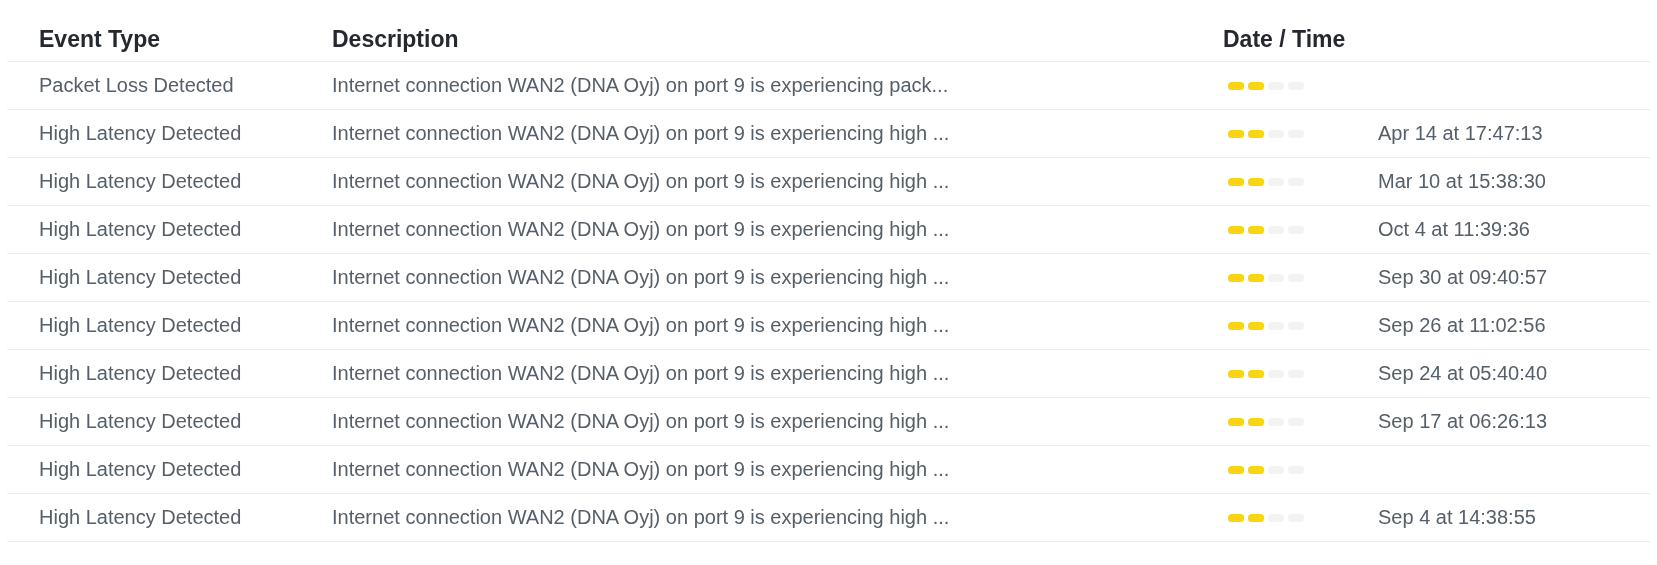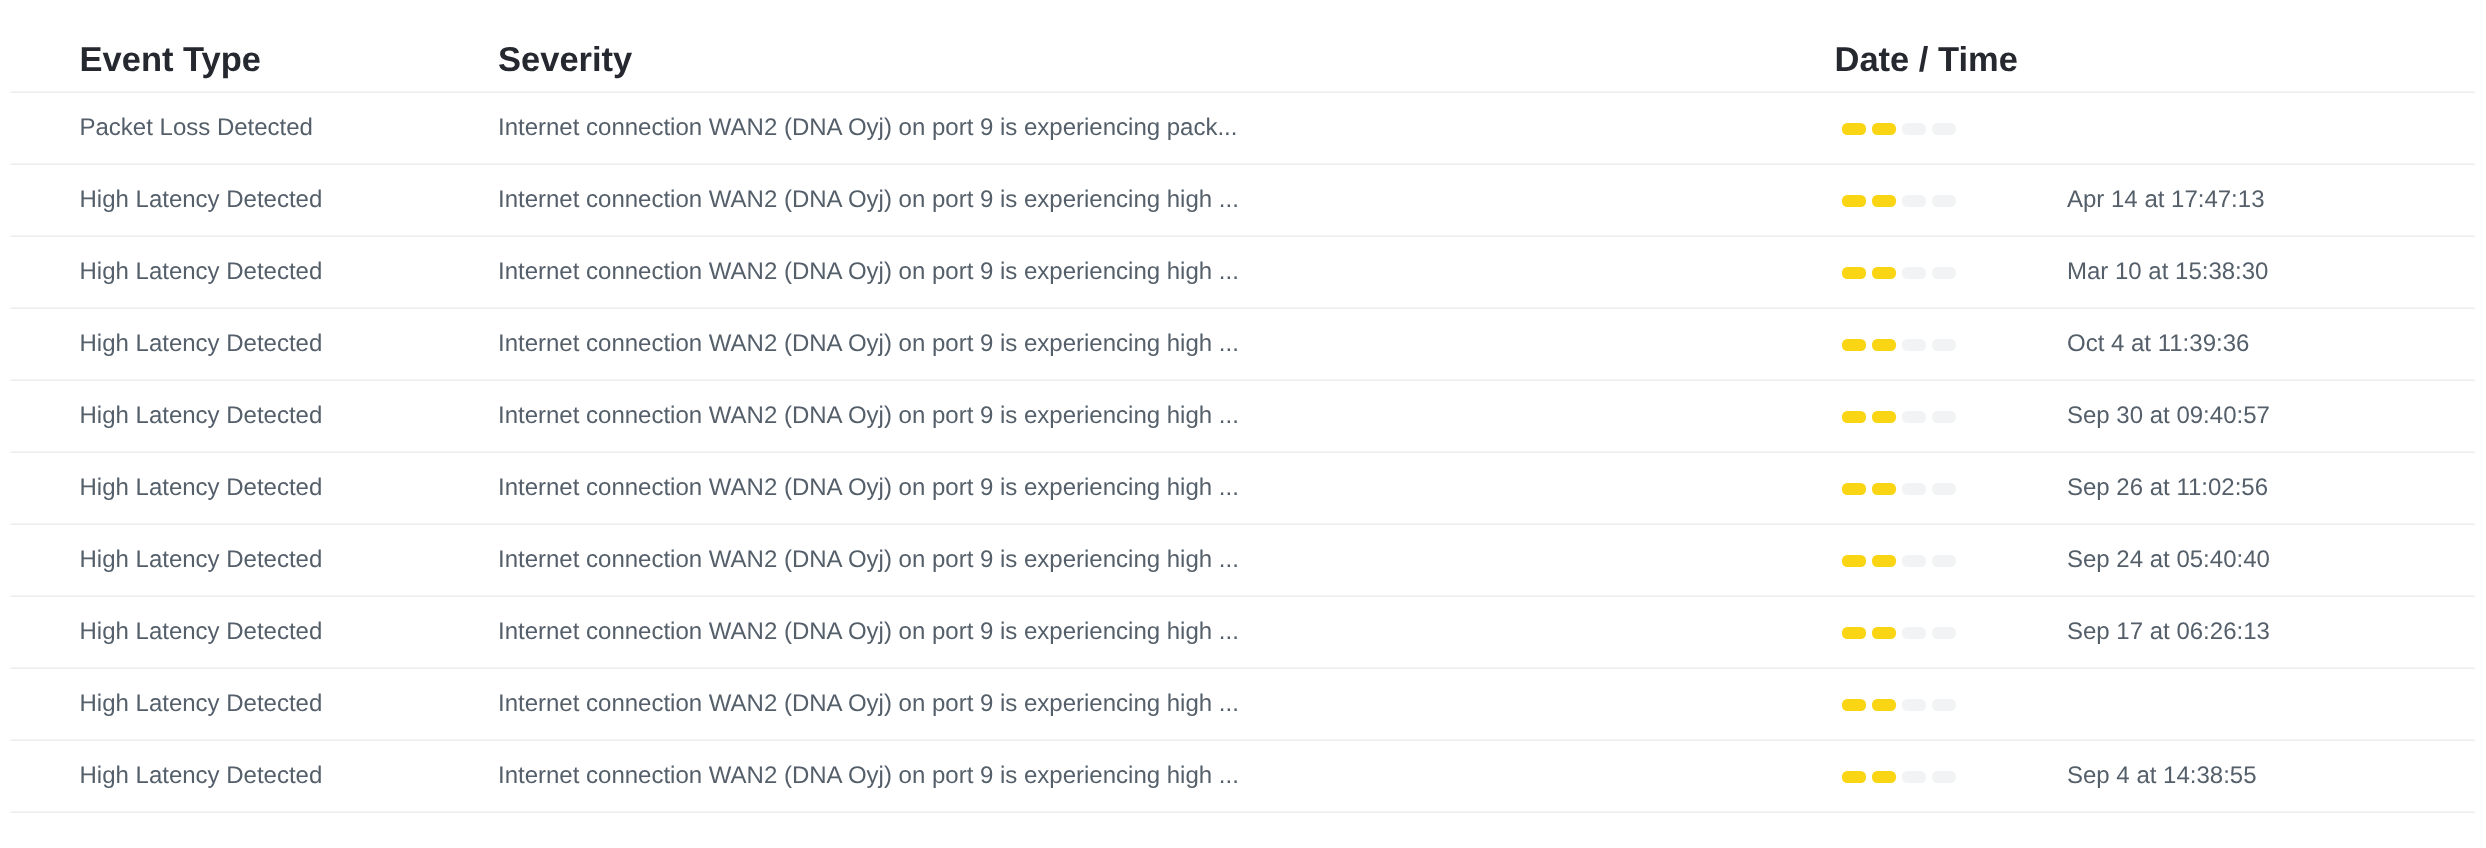--- a/index.html
+++ b/index.html
@@ -26,28 +26,28 @@
   }
   .header-row {
     height: 61px;
     padding-top: 18px;
     font-size: 23px;
     font-weight: 700;
     color: var(--header-text);
   }
   .row {
     height: 47px;
-    font-size: 16px;
+    font-size: 20px;
     color: var(--body-text);
   }
   .cell {
     white-space: nowrap;
     overflow: hidden;
   }
-  .c1 { padding-left: 39px; margin-left: 14px; }
+  .c1 { padding-left: 39px; }
   .divider {
     height: 1px;
     background: var(--divider);
     margin: 0 7px;
   }
   .sev {
     display: flex;
     gap: 4px;
     padding-left: 5px;
   }
@@ -60,21 +60,21 @@
   .sev-bar.on  { background: var(--severity-active); }
   .sev-bar.off { background: var(--severity-inactive); }
 </style>
 </head>
 <body>
 
 <div class="event-table">
 
   <div class="header-row">
     <div class="cell c1">Event Type</div>
-    <div class="cell">Severity</div>
+    <div class="cell">Description</div>
     <div class="cell">Date / Time</div>
   </div>
   <div class="divider"></div>
 
   <div class="row">
     <div class="cell c1">Packet Loss Detected</div>
     <div class="cell">Internet connection WAN2 (DNA Oyj) on port 9 is experiencing pack...</div>
     <div class="cell sev">
         <span class="sev-bar on"></span>
         <span class="sev-bar on"></span>

